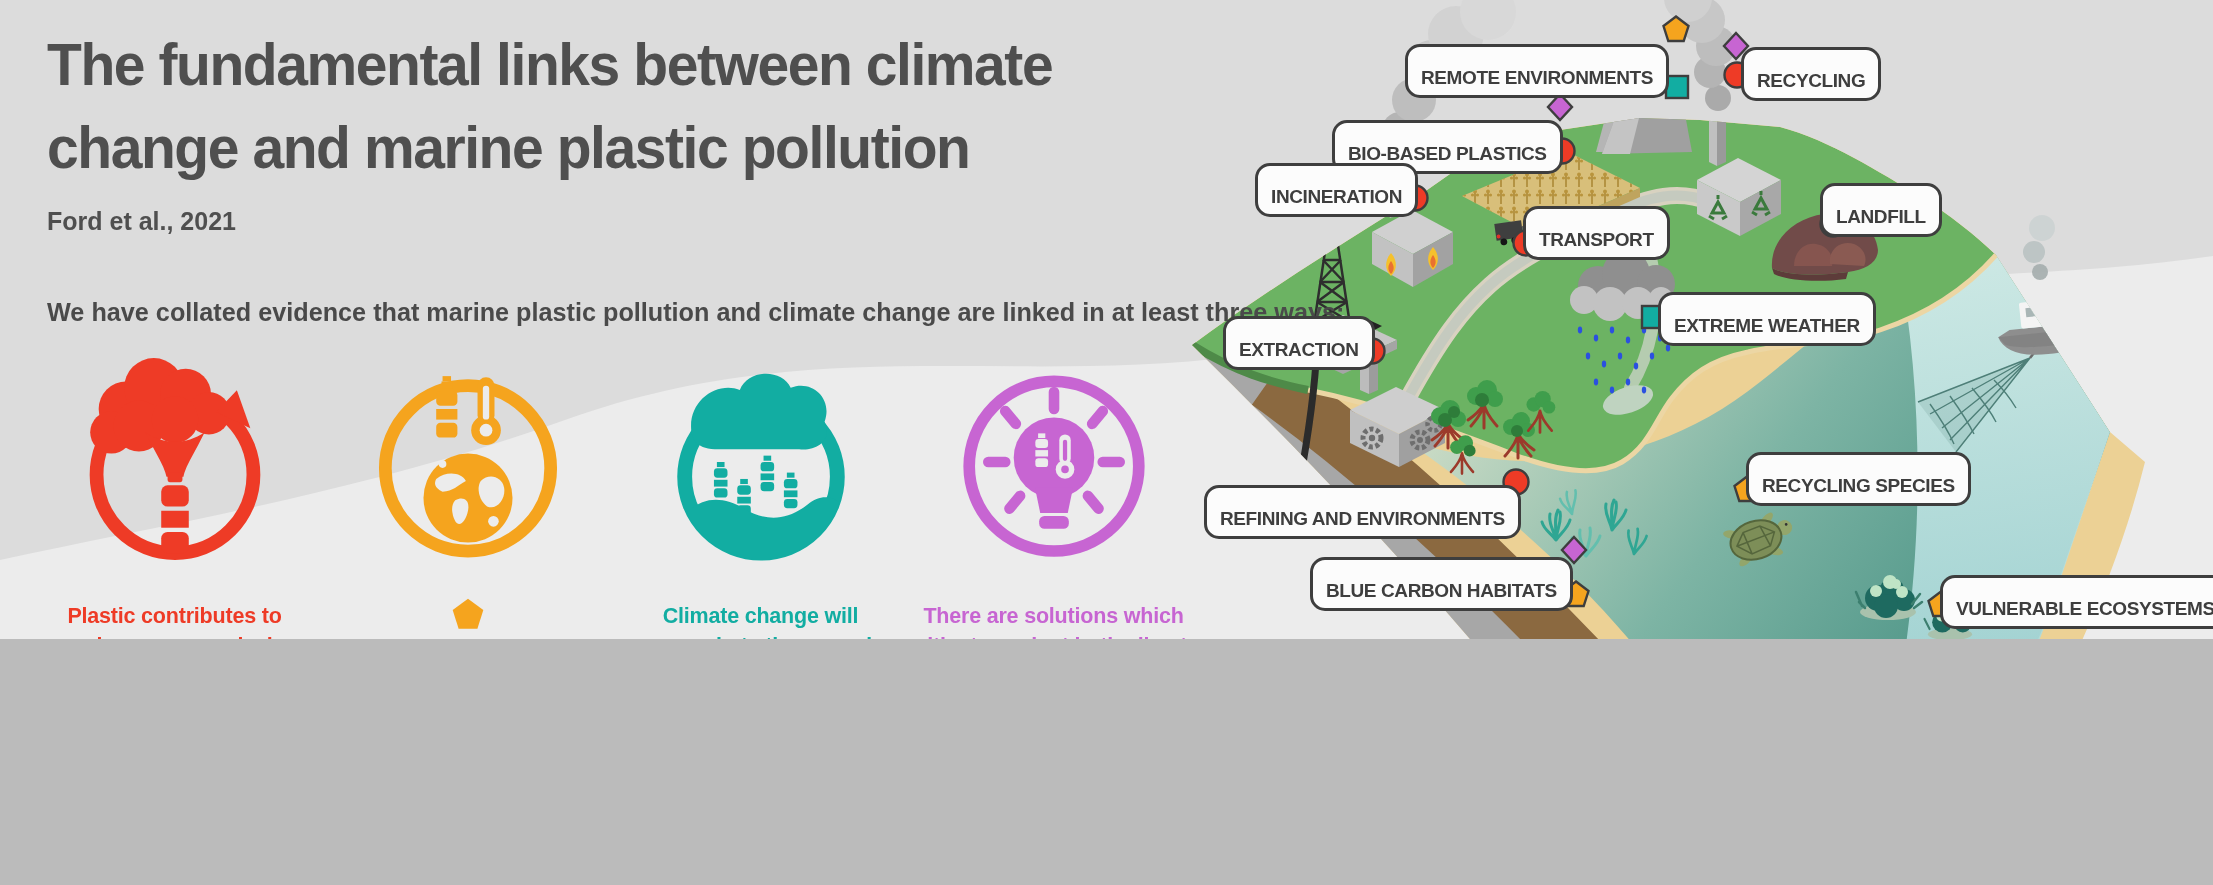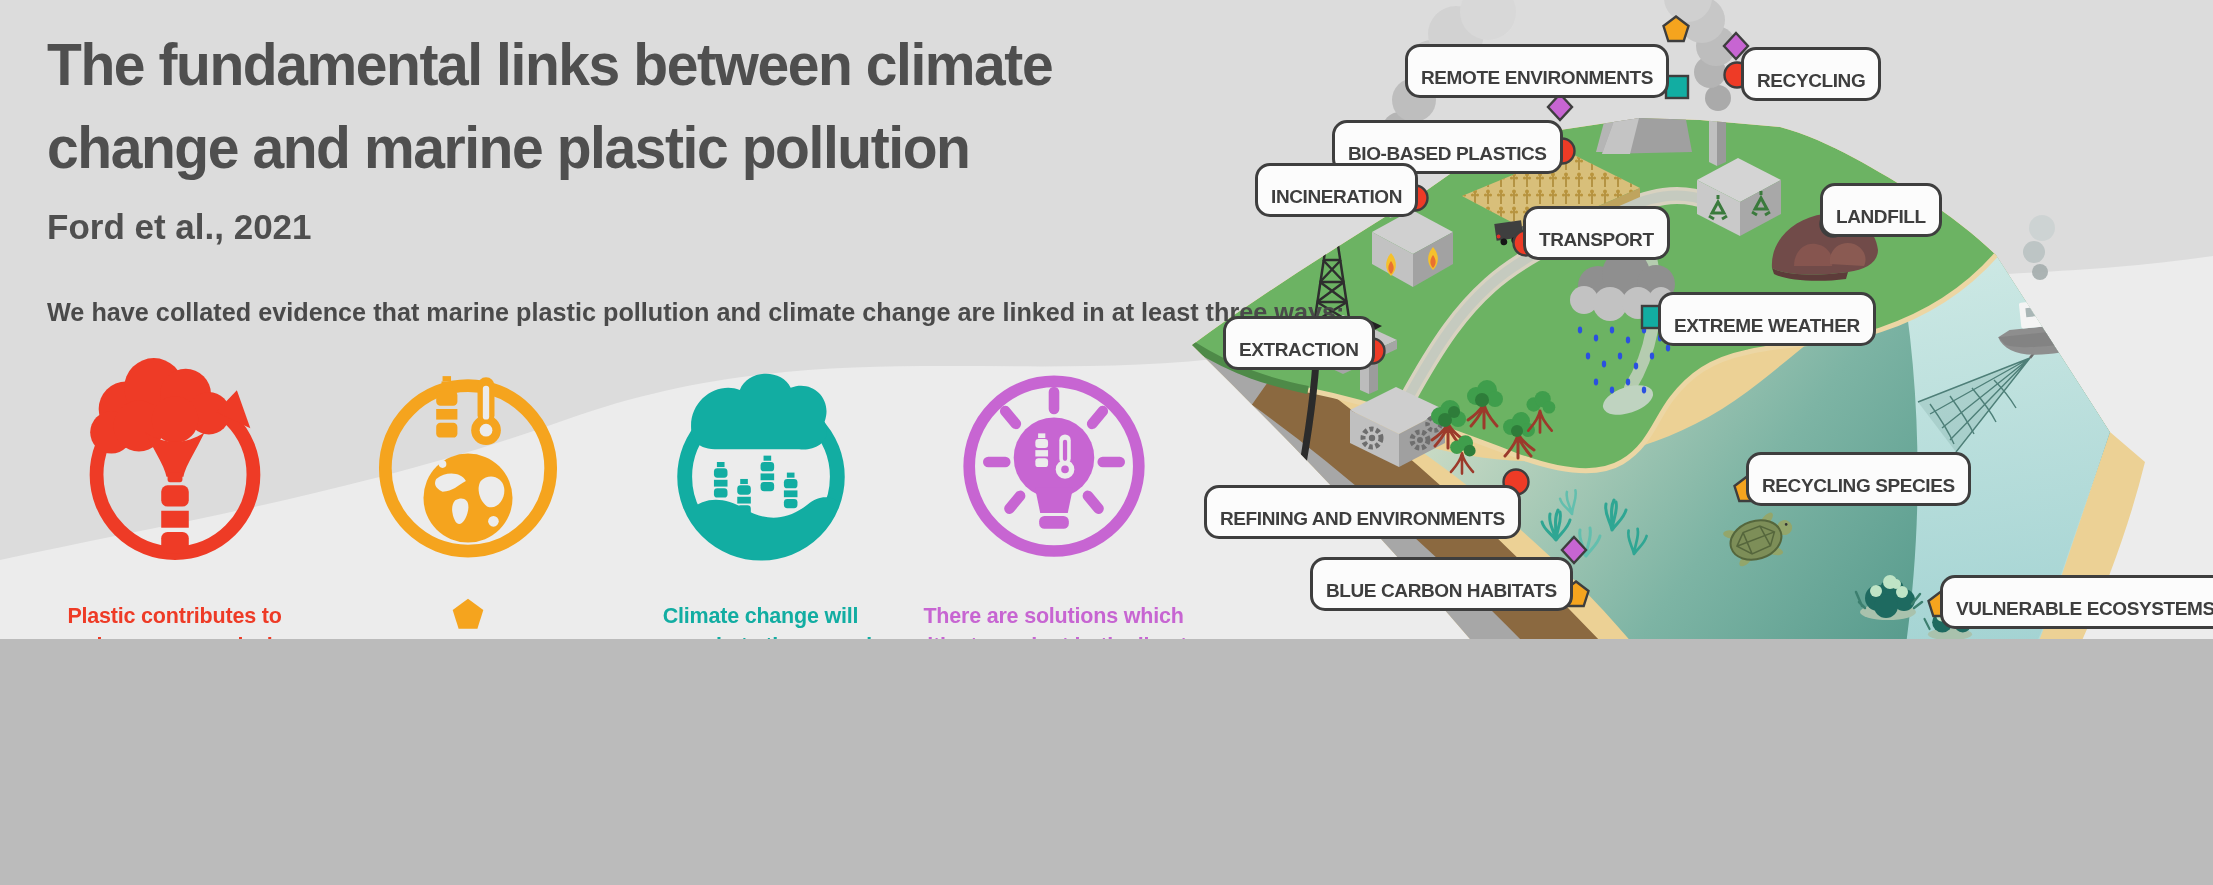--- a/index.html
+++ b/index.html
@@ -10,21 +10,21 @@
   .stage{position:relative;width:2213px;height:639px;overflow:hidden;
          background:var(--bg);font-family:Liberation Sans, sans-serif;}
   .stage svg{display:block;}
   .scene-svg{position:absolute;left:0;top:0;}
 
   
   .header{position:absolute;left:47px;top:0;width:1140px;}
   .title{position:absolute;left:0;top:24px;width:1100px;font-size:60px;font-weight:bold;
          color:var(--title_gray);line-height:1.38;letter-spacing:-1.5px;white-space:pre-line;
          transform:scaleX(.95);transform-origin:0 0;}
-  .byline{position:absolute;left:0;top:207px;font-size:35px;font-weight:bold;color:var(--title_gray);}
+  .byline{position:absolute;left:0;top:207px;font-size:25px;font-weight:bold;color:var(--title_gray);}
   .intro{position:absolute;left:0;top:297px;font-size:26px;font-weight:bold;color:#4a4a4a;
          white-space:nowrap;transform:scaleX(.97);transform-origin:0 0;}
 
   .pillars{position:absolute;left:28px;top:356px;width:1172px;display:flex;justify-content:flex-start;}
   .pillar{width:300px;display:flex;flex-direction:column;align-items:center;}
   .pillar .picon{width:212px;height:212px;}
   .pillar .caption{margin-top:34px;font-size:21.5px;font-weight:bold;line-height:1.38;
          text-align:center;white-space:pre-line;letter-spacing:-.2px;}
   .pillar .legend-marker{margin-top:26px;display:flex;align-items:center;justify-content:center;height:40px;}
   .p-red{color:var(--red);} .p-orange{color:var(--orange);} .p-teal{color:var(--teal);} .p-purple{color:var(--purple);}

